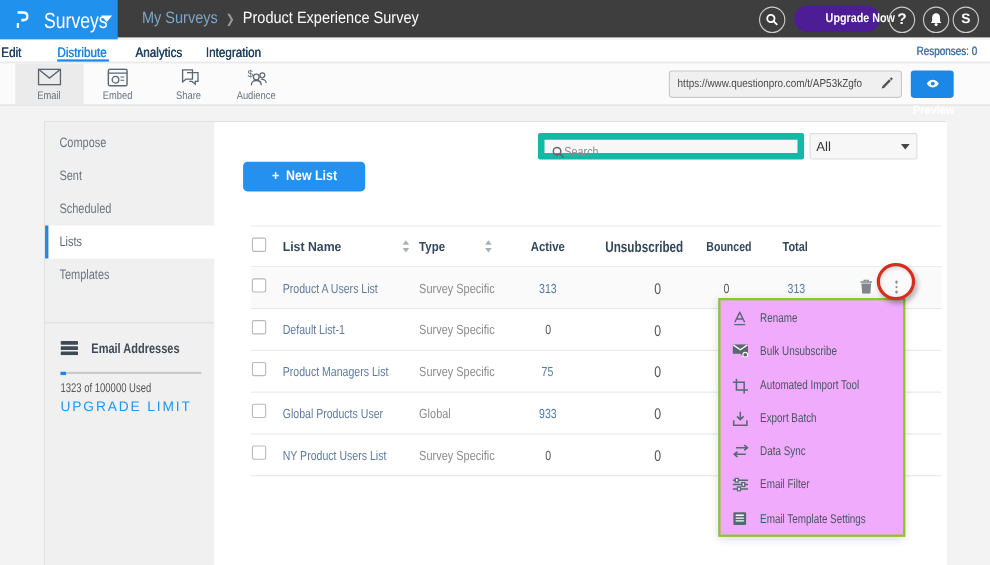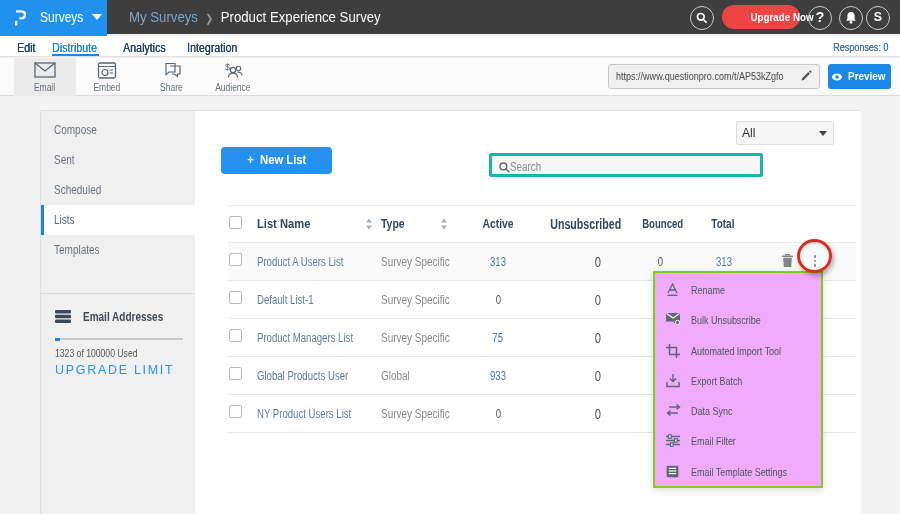--- a/index.html
+++ b/index.html
@@ -7,67 +7,67 @@
 body { position:relative; background:#f3f3f3; }
 .cx { display:inline-block; transform:scaleX(0.8); transform-origin:0 50%; white-space:nowrap; }
 .cxc { display:inline-block; transform:scaleX(0.8); transform-origin:50% 50%; white-space:nowrap; }
 .cxr { display:inline-block; transform:scaleX(0.82); transform-origin:100% 50%; white-space:nowrap; }
 .sb { text-shadow:0.35px 0 0 currentColor; }
 
 
 #topbar { position:absolute; left:0; top:0; width:900px; height:34px; background:#3f3e3e; }
 #logoblock { position:absolute; left:0; top:0; width:107px; height:36px; background:#2191ee; }
 #logoblock svg.plogo { position:absolute; left:15px; top:10px; }
-#logoblock .surv { position:absolute; left:40px; top:8px; color:#fff; font-size:15px; }
+#logoblock .surv { position:absolute; left:40px; top:8px; color:#fff; font-size:20px; }
 #logoblock .caret { position:absolute; left:92px; top:14px; width:0; height:0; border-left:5px solid transparent; border-right:5px solid transparent; border-top:6px solid #fff; }
 #crumbs { position:absolute; left:129px; top:8px; font-size:15px; color:#7ba6c9; white-space:nowrap; }
 #crumbs .sep { color:#9a9a9a; font-size:11px; }
 #crumbs .title { color:#fdfdfd; }
 .circbtn { position:absolute; top:6px; width:24px; height:24px; border:1.5px solid #cccccc; border-radius:50%; color:#fff; text-align:center; }
-#upgr { position:absolute; left:722px; top:5px; width:78px; height:24px; background:#ef4444; border-radius:13px; color:#fff; font-size:11.5px; font-weight:bold; text-align:center; line-height:24px;padding-left:23px; }
+#upgr { position:absolute; left:722px; top:5px; width:78px; height:24px; background:#4c1d95; border-radius:13px; color:#fff; font-size:11.5px; font-weight:bold; text-align:center; line-height:24px;padding-left:23px; }
 
 
 #tabs { position:absolute; left:0; top:36px; width:900px; height:21px; background:#fff; border-bottom:1px solid #e3e3e3; }
 #tabs .tab { position:absolute; top:4.5px; font-size:12.5px; color:#21415f; }
 #tabs .tab .cx { transform:scaleX(0.85); }
 #tabs .tab.active { color:#1b87e6; }
 #dunder { position:absolute; left:52px; top:54px; width:47px; height:1.5px; background:#1b87e6; }
 #resp { position:absolute; right:12px; top:5px; font-size:11px; color:#4775a5; }
 
 
 #toolbar { position:absolute; left:0; top:58px; width:900px; height:38px; background:#fbfbfb; border-bottom:1px solid #dcdcdc; }
 .tbitem { position:absolute; top:0; height:38px; text-align:center; }
 .tbitem .lbl { position:absolute; bottom:3px; width:100%; font-size:10px; color:#68727e; }
 .tbitem .lbl .cxc { transform:scaleX(0.85); }
 .tbitem svg { margin-top:4px; }
 #tb-email { background:#ebebeb; }
 #urlbox { position:absolute; left:608px; top:6px; width:212px; height:25px; background:#f0f0f0; border:1px solid #c9c9c9; border-radius:3px; font-size:10.5px; color:#4a4a4a; line-height:23px; padding-left:7px; white-space:nowrap; }
 #urlbox .cx { transform:scaleX(0.86); }
 #urlbox .pencil { position:absolute; right:7px; top:5px; }
-#prevbtn { position:absolute; left:828px; top:6px; width:63px; height:25px; background:#1b87e6; border-radius:3px; color:#fff; font-size:11px; font-weight:bold; text-align:center; line-height:25px; }
+#prevbtn { position:absolute; left:828px; top:6px; width:39px; height:25px; background:#1b87e6; border-radius:3px; color:#fff; font-size:11px; font-weight:bold; text-align:center; line-height:25px; }
 
 
 #panel { position:absolute; left:40px; top:110px; width:820px; height:404px; background:#fff; border:1px solid #e0e0e0; border-bottom:none; }
 
 
 #sidebar { position:absolute; left:0; top:0; width:154px; height:404px; background:#f0f0f0; }
 .sitem { position:absolute; left:0; width:154px; height:30px; line-height:30px; padding-left:13px; font-size:12.5px; color:#6b7580; }
 .sitem.active { background:#fff; border-left:3px solid #1b87e6; padding-left:10px; color:#5f6a74; }
 #sdiv { position:absolute; left:0; top:182px; width:154px; border-top:1px solid #dcdcdc; }
 #ea-head { position:absolute; left:14px; top:199px; color:#3e4a55; font-size:12.5px; font-weight:bold; white-space:nowrap; }
 #ea-bar { position:absolute; left:14px; top:227px; width:128px; height:2px; background:#c9c9c9; }
 #ea-bar .fill { position:absolute; left:0; top:-0.5px; width:5px; height:3px; background:#1b87e6; }
 #ea-used { position:absolute; left:14px; top:236px; font-size:11.5px; color:#555; }
 #ea-used .cx { transform:scaleX(0.75); }
 #ea-upg { position:absolute; left:14px; top:252px; font-size:12.5px; color:#2196f3; letter-spacing:1.7px; }
 #ea-upg .cx { transform:scaleX(1); }
 
 
 #main { position:absolute; left:154px; top:0; width:666px; height:404px; background:#fff; }
-#srch { position:absolute; left:294px; top:10px; width:274px; height:24px; background:#f7f7f7; border:3px solid #14b8a6; border-radius:2px; color:#8b8b8b; font-size:12px; line-height:22px; padding-left:18px;margin-top:32px; }
+#srch { position:absolute; left:294px; top:10px; width:242px; height:24px; background:#f7f7f7; border:6px solid #14b8a6; border-radius:2px; color:#8b8b8b; font-size:12px; line-height:22px; padding-left:18px; }
 #alldd { position:absolute; left:541px; top:10px; width:98px; height:24px; background:#f7f7f7; border:1px solid #ddd; border-radius:2px; font-size:12px; color:#333; line-height:22px; padding-left:5px; }
 #alldd .caret { position:absolute; right:6px; top:9px; width:0; height:0; border-left:4px solid transparent; border-right:4px solid transparent; border-top:5px solid #444; }
 #newlist { position:absolute; left:26px; top:36px; width:111px; height:27px; background:#2490ef; border-radius:4px; color:#fff; font-size:12.5px; font-weight:bold; text-align:center; line-height:27px; }
 
 
 #tbl { position:absolute; left:33px; top:94px; width:628px; }
 .trow { position:relative; height:38px; border-bottom:1px solid #e8e8e8; }
 .trow.head { border-top:1px solid #ececec; }
 .cb { position:absolute; left:1px; top:10px; width:13px; height:13px; border:1px solid #b9b9b9; border-radius:2px; background:#fff; }
 .c-name { position:absolute; left:29px; top:50%; transform:translateY(-50%); font-size:12px; white-space:nowrap; }
@@ -123,21 +123,21 @@
 <div class="circbtn" style="left:808px; font-size:14px; font-weight:bold; line-height:21px;">?</div>
 <div class="circbtn" style="left:839px;">
   <svg width="14" height="14" viewBox="0 0 14 14" style="margin-top:3.5px;">
     <path d="M7,1 C4.8,1 3.4,2.6 3.4,4.8 V8 L2.2,9.8 H11.8 L10.6,8 V4.8 C10.6,2.6 9.2,1 7,1 Z" fill="#fff"></path>
     <circle cx="7" cy="11.3" r="1.4" fill="#fff"></circle>
   </svg>
 </div>
 <div class="circbtn" style="left:866px; font-size:12.5px; font-weight:bold; line-height:21px;">S</div>
 
 <div id="tabs">
-  <span class="tab sb" style="left:17px;"><span class="cx">Edit</span></span>
+  <span class="tab sb" style="left:1px;"><span class="cx">Edit</span></span>
   <span class="tab active sb" style="left:52px;"><span class="cx">Distribute</span></span>
   <span class="tab sb" style="left:123px;"><span class="cx">Analytics</span></span>
   <span class="tab sb" style="left:187px;"><span class="cx">Integration</span></span>
   <span id="resp" class="sb"><span class="cxr">Responses: 0</span></span>
 </div>
 <div id="dunder"></div>
 
 <div id="toolbar">
   <div class="tbitem" id="tb-email" style="left:14px; width:62px;">
     <svg width="22" height="16" viewBox="0 0 22 16">

